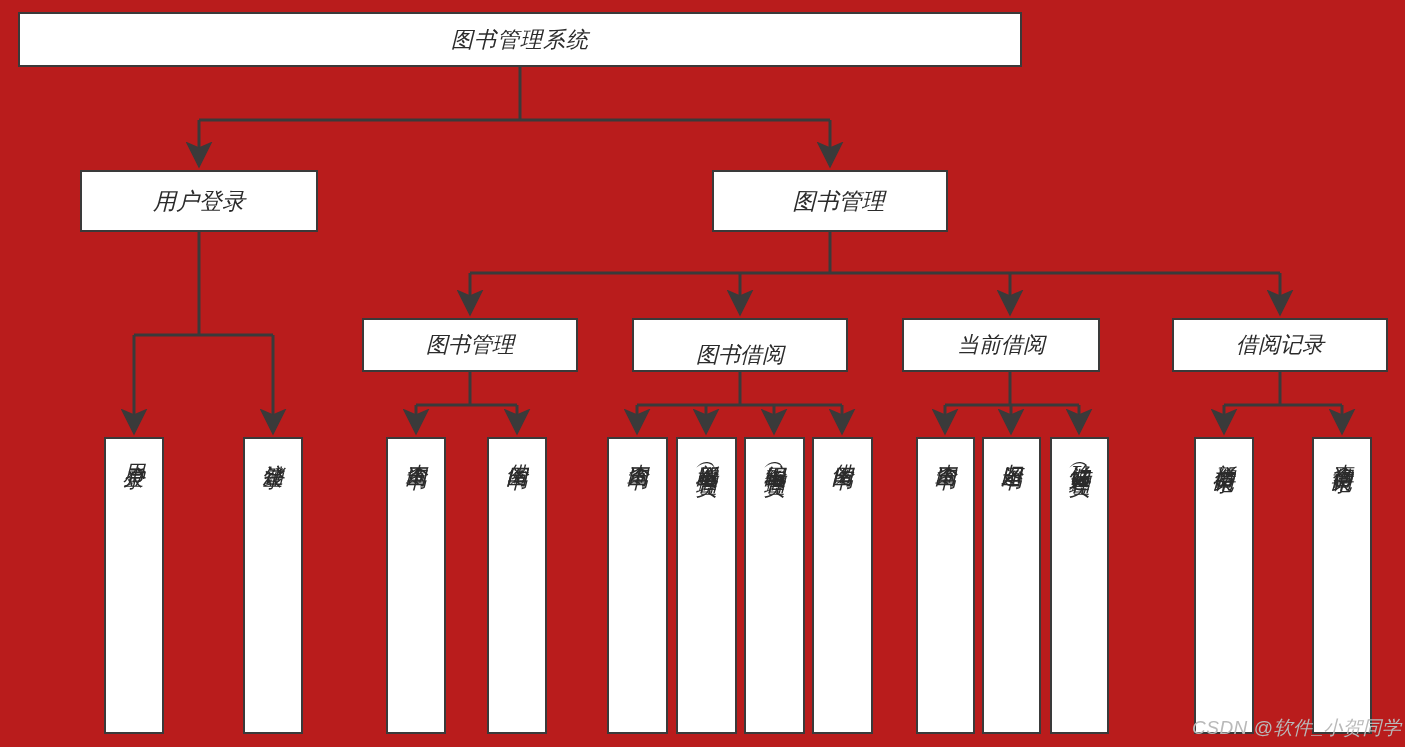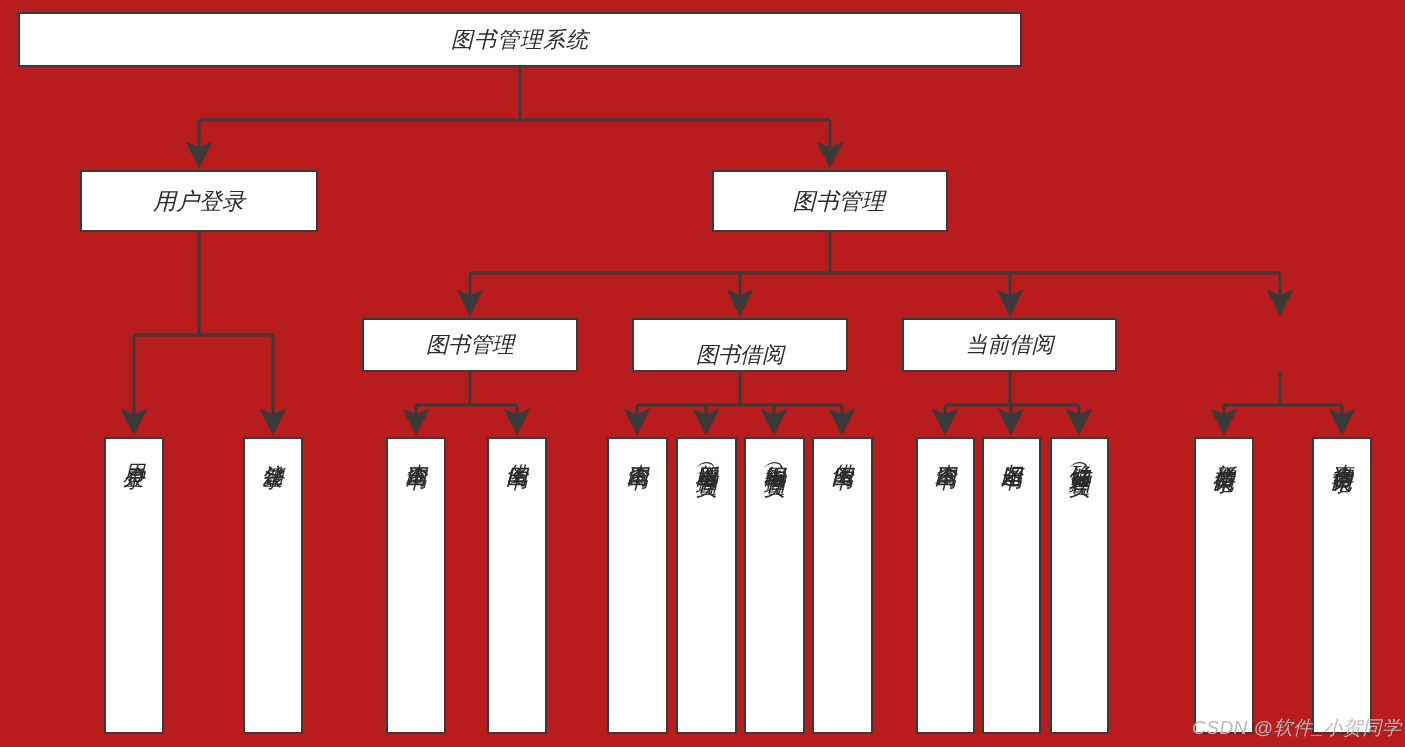--- a/index.html
+++ b/index.html
@@ -134,22 +134,25 @@
   <div class="node lvl1" style="left:712px; top:170px; width:236px; height:62px;padding-left:17px;">
     <span>图书管理</span>
   </div>
 
   <div class="node lvl2" style="left:362px; top:318px; width:216px; height:54px;">
     <span>图书管理</span>
   </div>
   <div class="node lvl2" style="left:632px; top:318px; width:216px; height:54px;align-items:flex-end;">
     <span>图书借阅</span>
   </div>
-  <div class="node lvl2" style="left:902px; top:318px; width:215px; height:54px;">
+  <div class="node lvl2" style="left:902px; top:318px; width:198px; height:54px;">
     <span>当前借阅</span>
+  </div>
+  <div class="node lvl2" style="left:1172px; top:318px; width:216px; height:54px;">
+    <span>借阅记录</span>
   </div>
 
   <div class="node leaf" style="left:104px; top:437px; width:60px; height:297px;">
     <span class="vtext">用户登录</span>
   </div>
   <div class="node leaf" style="left:243px; top:437px; width:60px; height:297px;">
     <span class="vtext">注销登录</span>
   </div>
 
   <div class="node leaf" style="left:386px; top:437px; width:60px; height:297px;">

